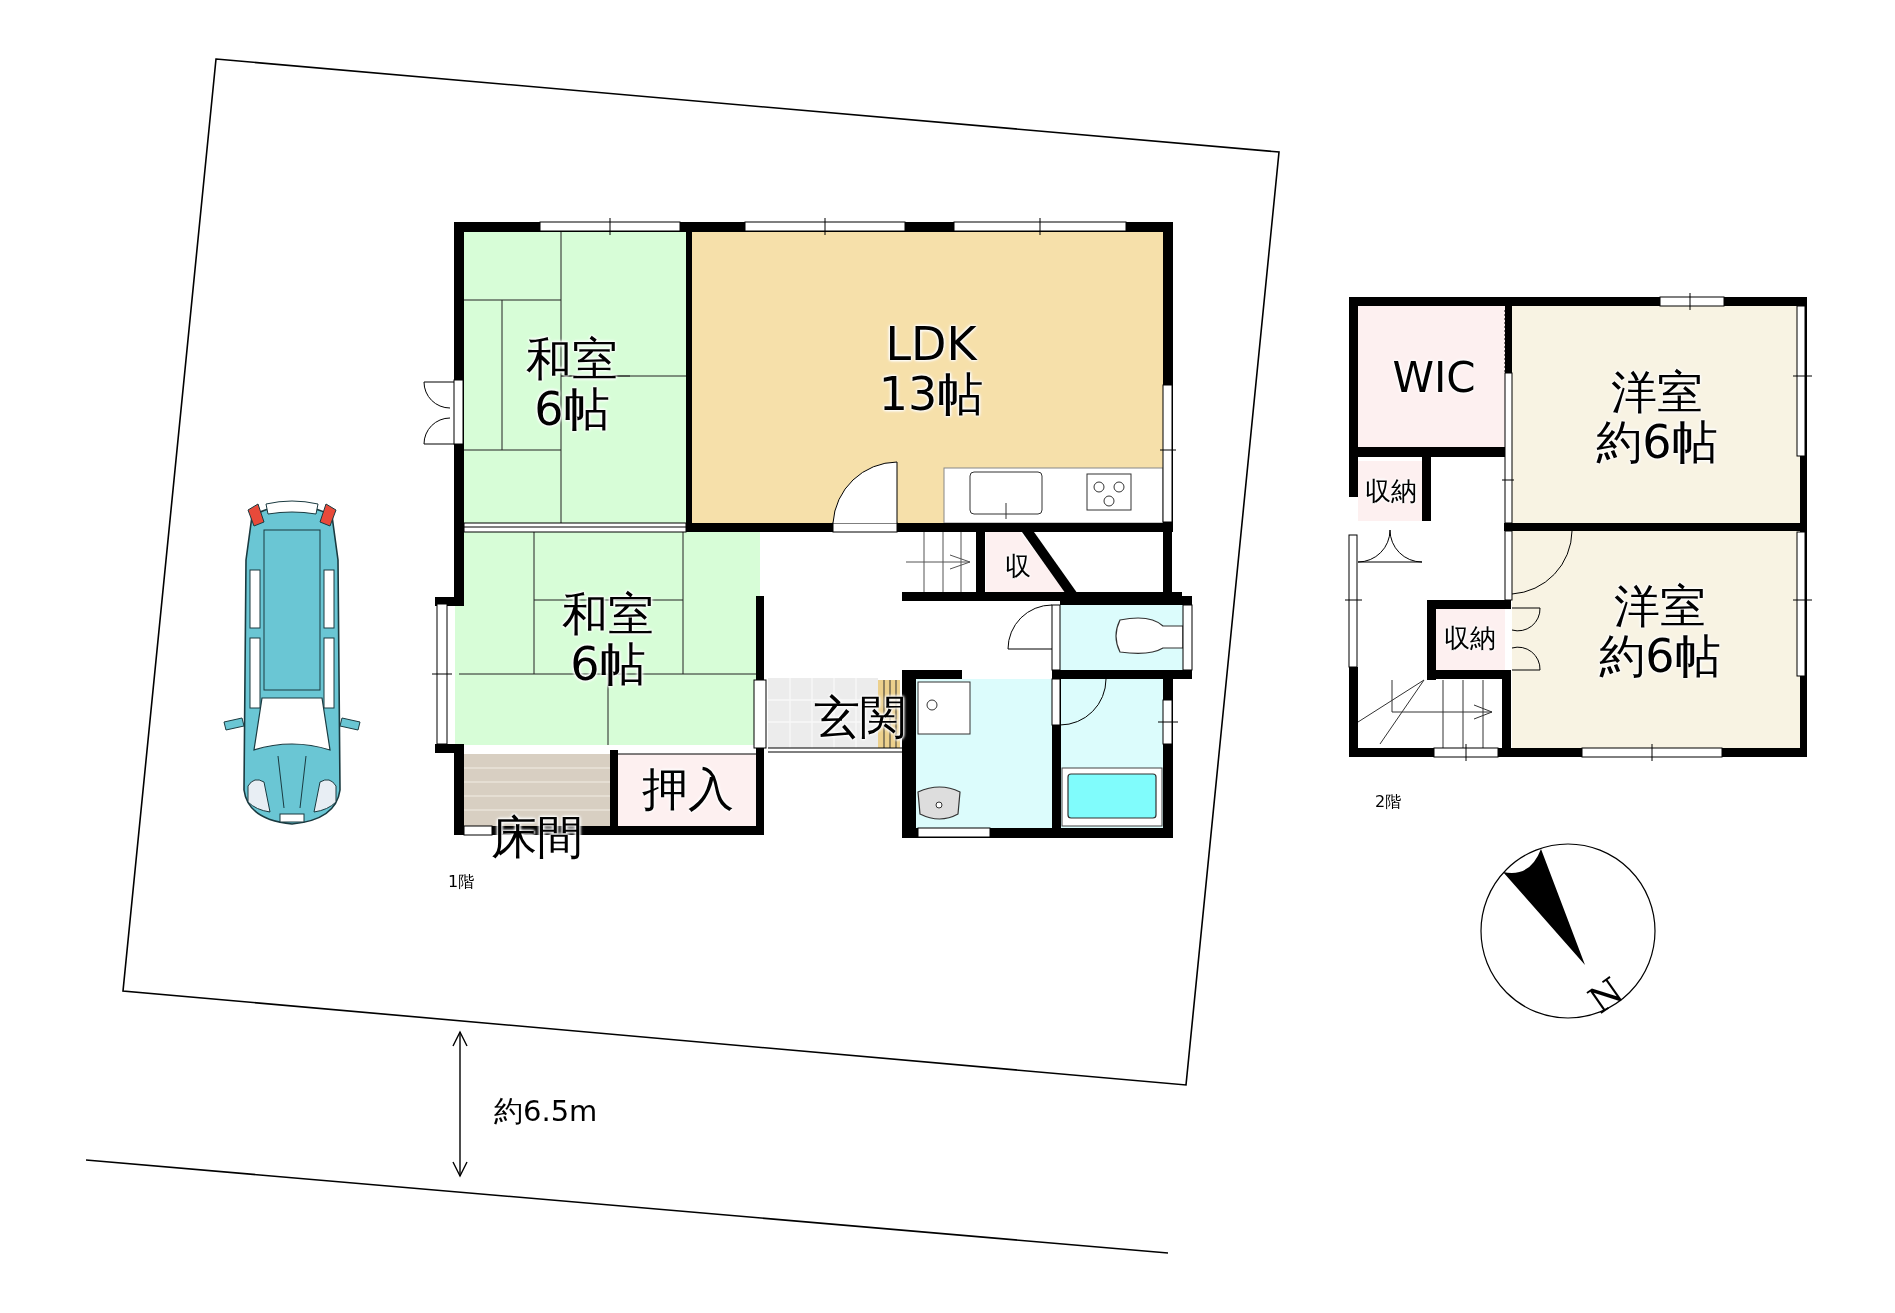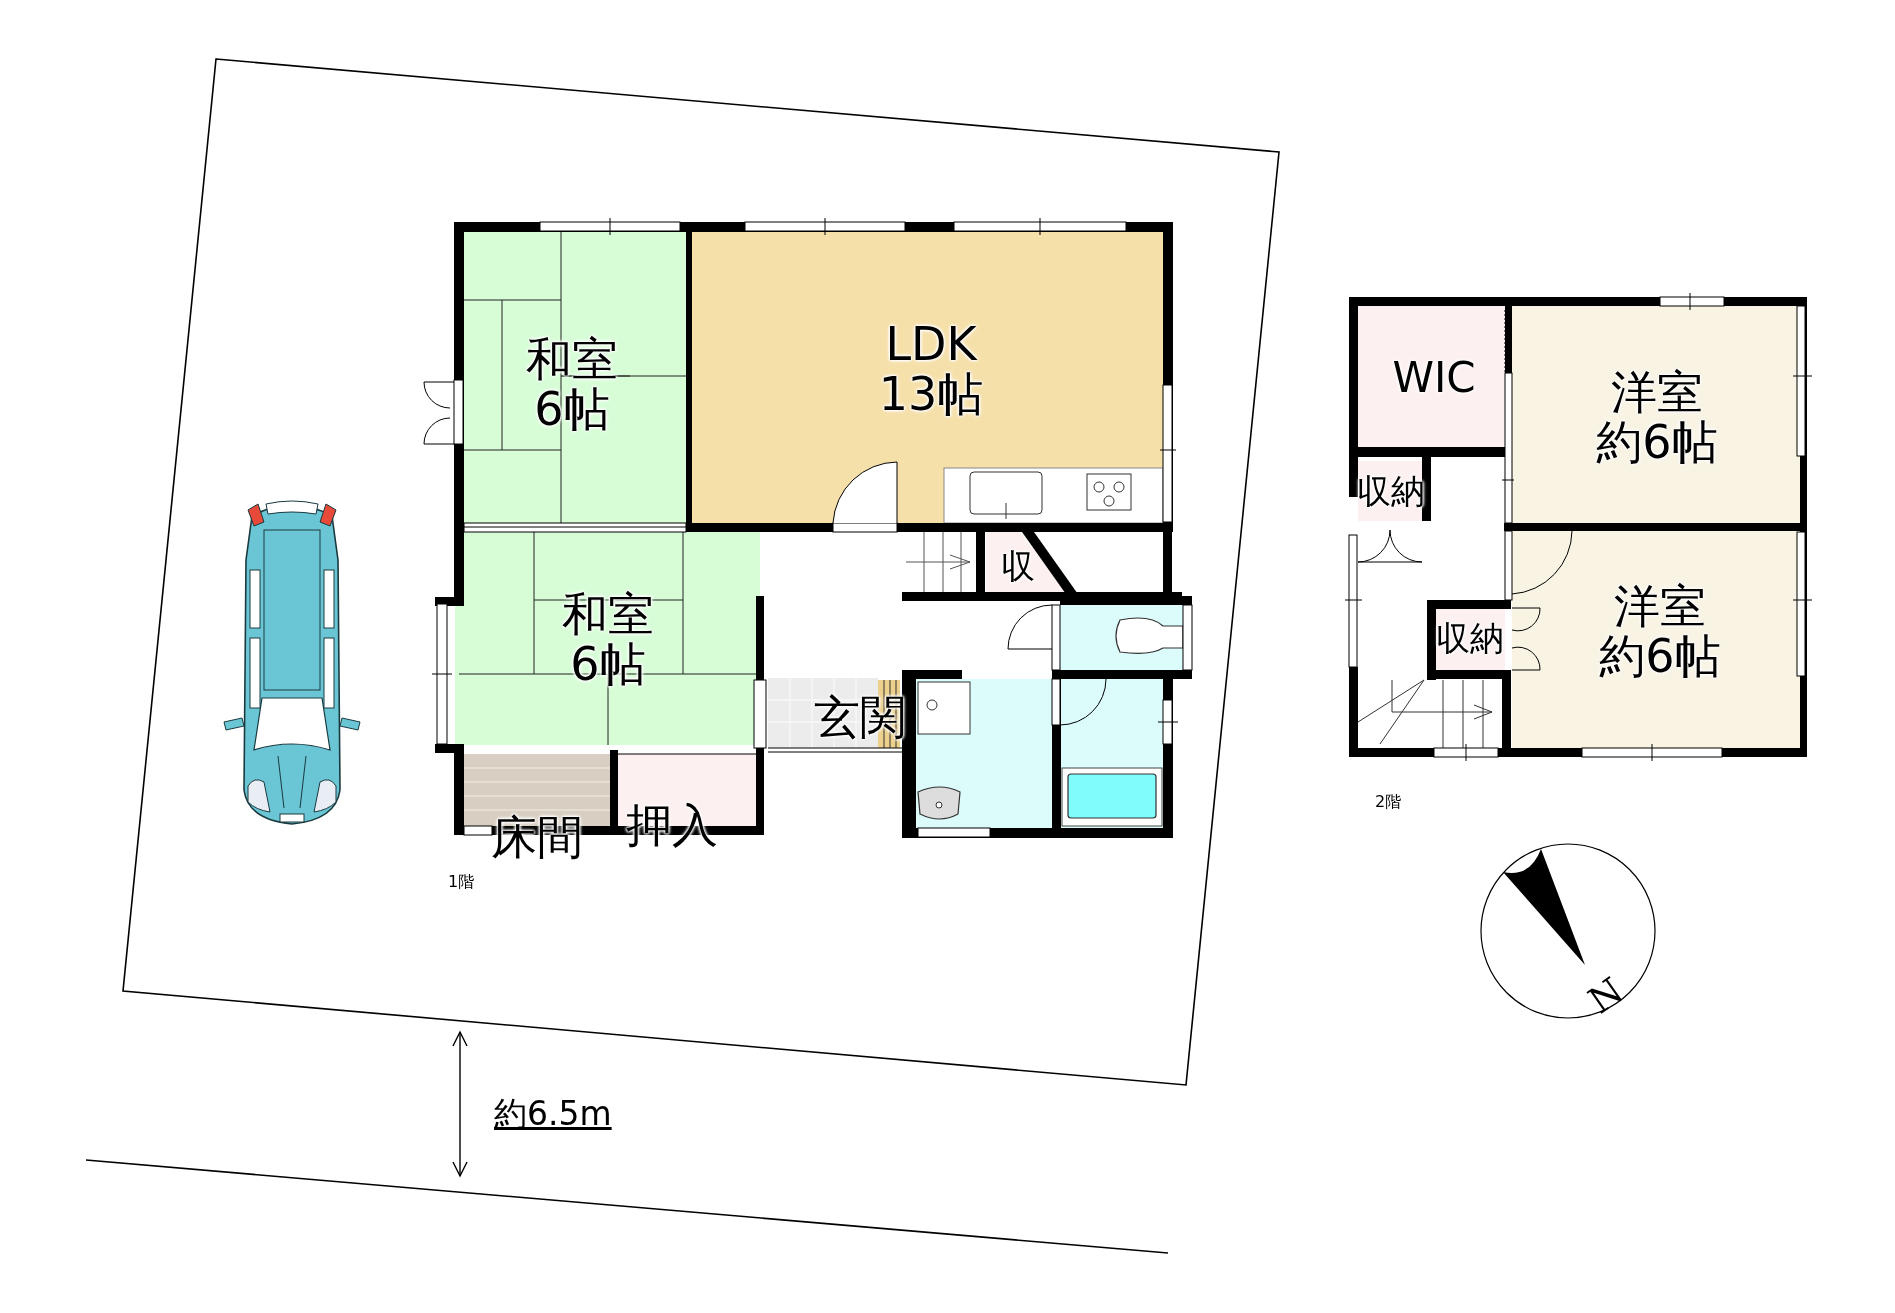--- a/index.html
+++ b/index.html
@@ -4,23 +4,23 @@
 <style>
   html, body { margin: 0; padding: 0; background: #ffffff; }
   body { width: 1895px; height: 1313px; position: relative; overflow: hidden;
          font-family: "DejaVu Sans", "Liberation Sans", sans-serif; }
   svg.plan { position: absolute; left: 0; top: 0; }
   .lbl { position: absolute; text-align: center; color: #000; line-height: 1.08;
          text-shadow: 0 0 3px #fff, 0 0 3px #fff, 0 0 3px #fff, 0 0 4px #fff; white-space: nowrap;
          transform: translate(-50%, -50%); }
   .big { font-size: 46px; }
   .mid { font-size: 42px; }
-  .sm  { font-size: 34px; }
+  .sm  { font-size: 26px; }
   .floor-lbl { position: absolute; font-size: 16px; color: #000; }
-  .dim-lbl { position: absolute; font-size: 33px; color: #000; text-decoration: underline; }
+  .dim-lbl { position: absolute; font-size: 29px; color: #000; }
 </style>
 </head>
 <body>
 
 <svg class="plan" width="1895" height="1313" viewBox="0 0 1895 1313">
 
   <polygon points="216,59 1279,152 1186,1085 123,991" fill="none" stroke="#000" stroke-width="1.6"></polygon>
 
   <line x1="86" y1="1160" x2="1168" y2="1253" stroke="#000" stroke-width="1.6"></line>
 
@@ -275,21 +275,21 @@
 </div>
 <div class="lbl big" style="left:931px;top:370px;">
   <div>LDK</div>
   <div>13帖</div>
 </div>
 <div class="lbl big" style="left:608px;top:640px;">
   <div>和室</div>
   <div>6帖</div>
 </div>
 <div class="lbl big" style="left:537px;top:790px;margin-top:48px;">床間</div>
-<div class="lbl big" style="left:672px;top:790px;margin-top:36px;">押入</div>
+<div class="lbl big" style="left:688px;top:790px;">押入</div>
 <div class="lbl big" style="left:860px;top:718px;">玄関</div>
 <div class="lbl sm" style="left:1018px;top:566px;">収</div>
 
 <div class="lbl mid" style="left:1434px;top:378px;">WIC</div>
 <div class="lbl big" style="left:1657px;top:418px;">
   <div>洋室</div>
   <div>約6帖</div>
 </div>
 <div class="lbl sm" style="left:1391px;top:491px;">収納</div>
 <div class="lbl sm" style="left:1470px;top:638px;">収納</div>

